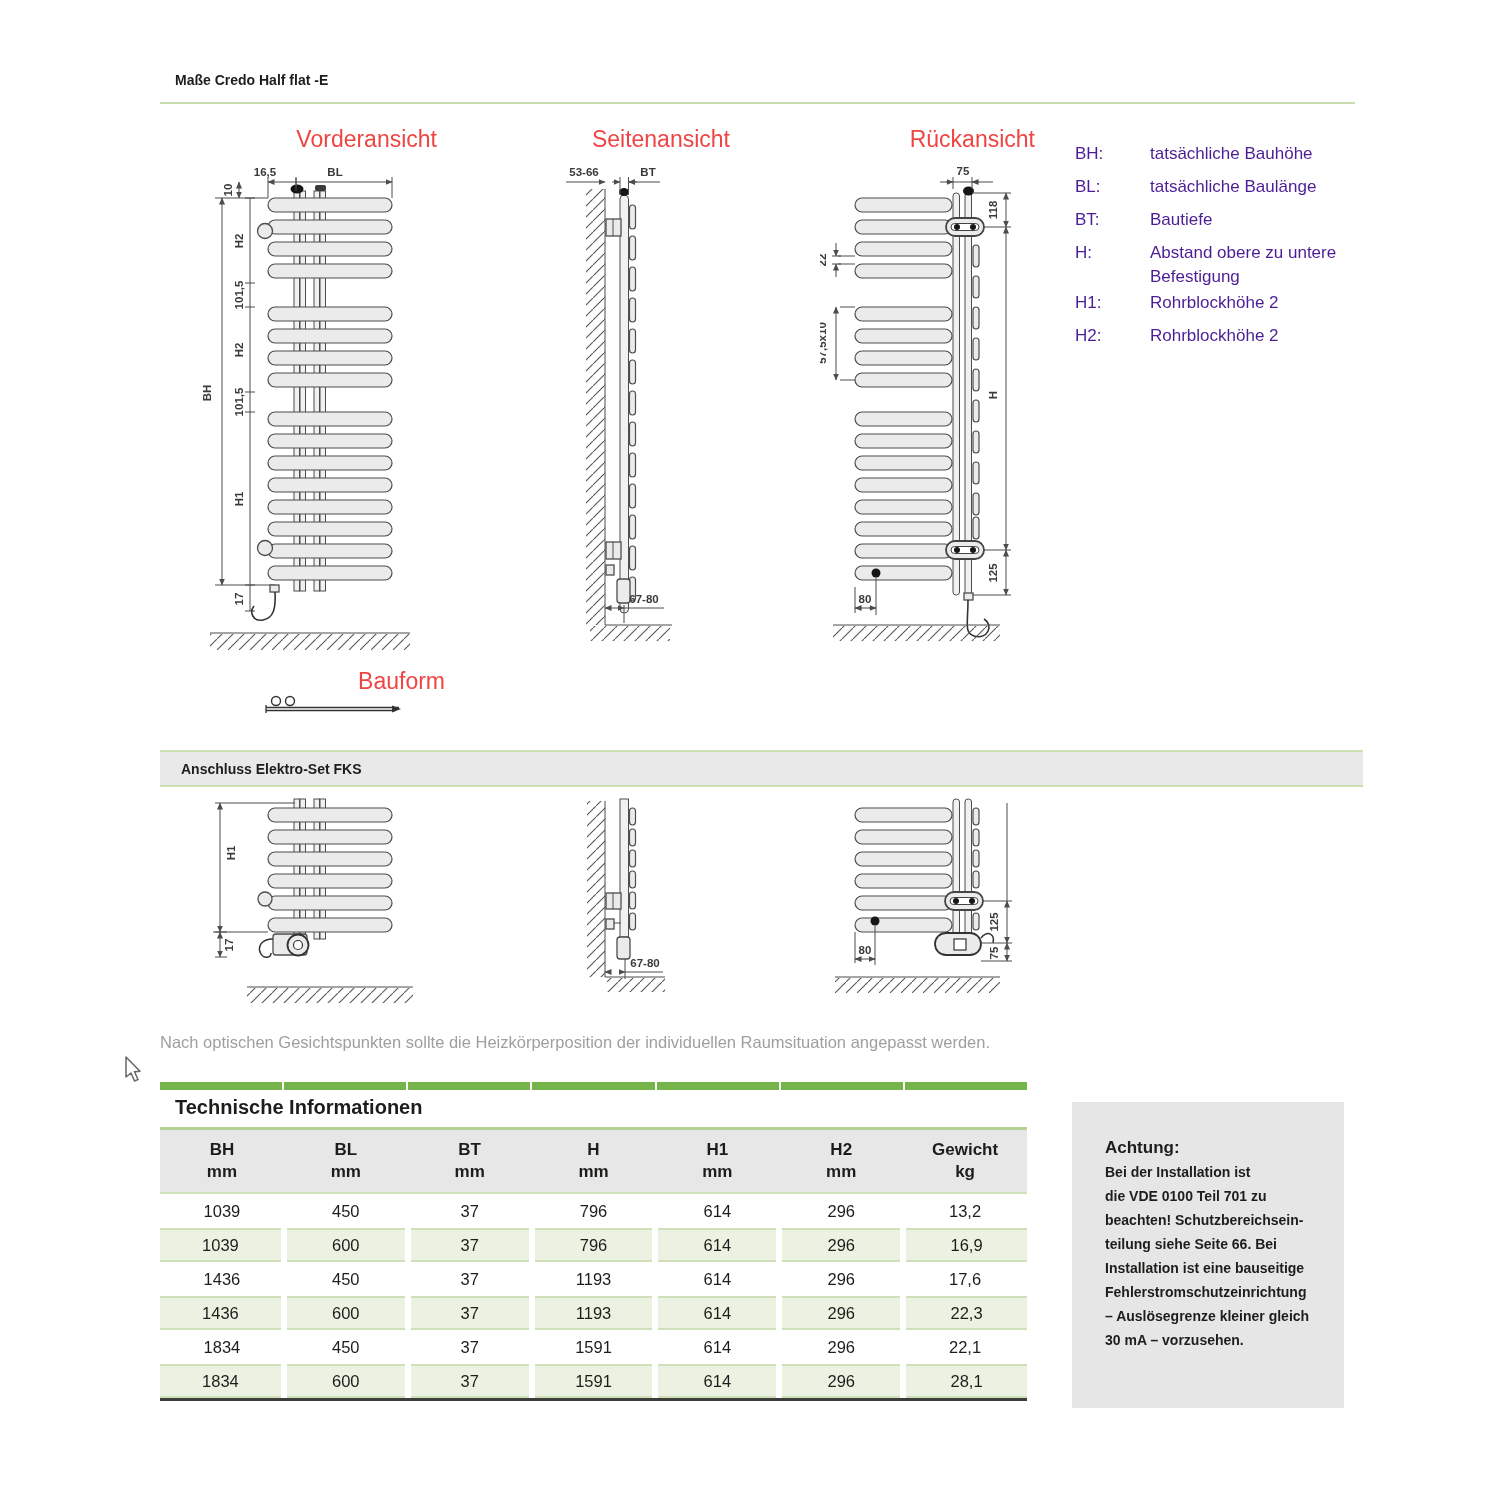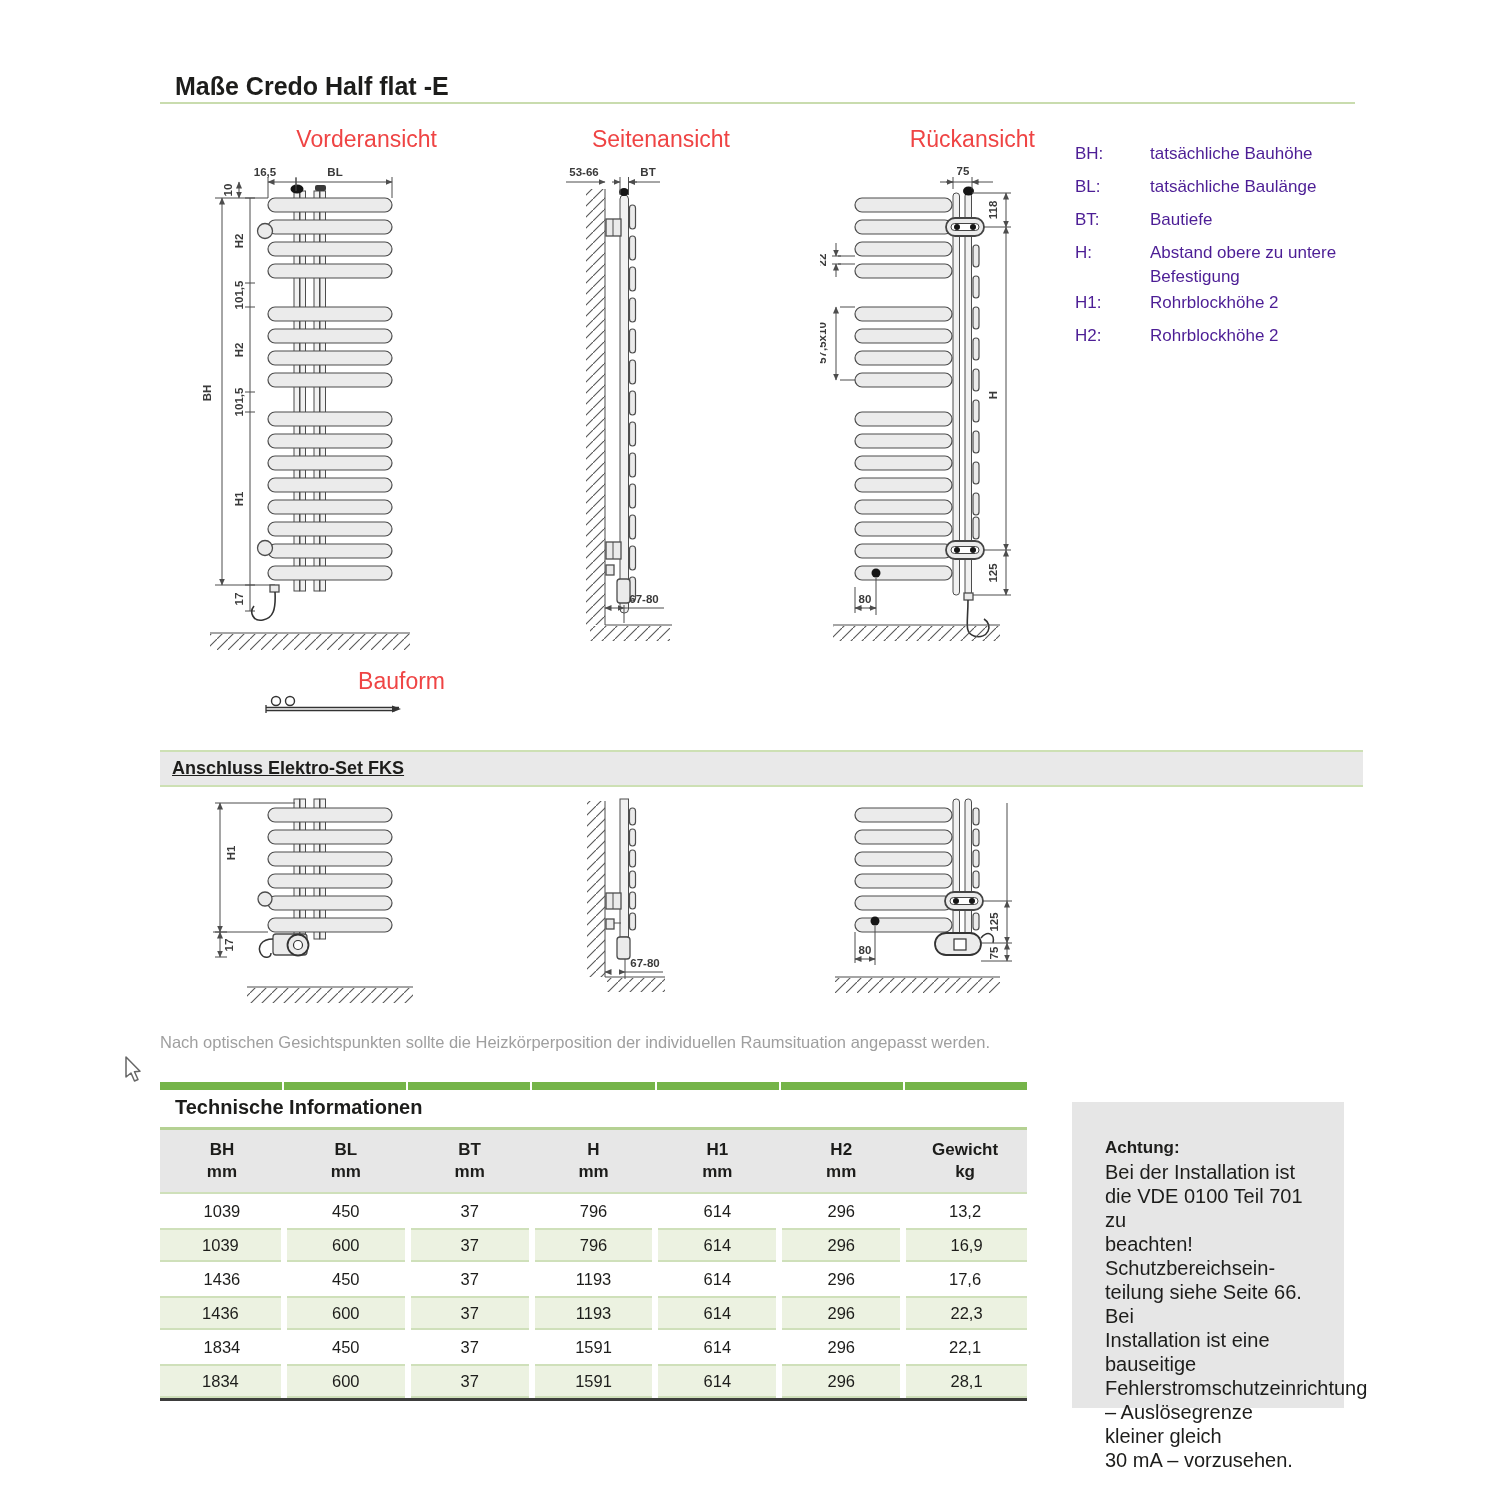--- a/index.html
+++ b/index.html
@@ -1,24 +1,24 @@
 <!DOCTYPE html>
 <html><head>
 <meta charset="utf-8">
 <style>
   html,body{margin:0;padding:0;background:#fff;}
   #page{position:relative;width:1500px;height:1500px;background:#fff;overflow:hidden;
         font-family:"Liberation Sans",sans-serif;color:#1d1d1b;}
   .abs{position:absolute;}
   .viewtitle{font-size:23px;color:#ef4444;text-align:right;width:240px;}
-  .doctitle{font-size:25px;font-weight:bold;}
+  .doctitle{font-size:14px;font-weight:bold;}
   .greenline{height:2px;background:#c9dcae;}
   .band{background:#e9e9e9;border-top:2px solid #cde0b4;border-bottom:2px solid #cde0b4;
         display:flex;align-items:center;}
-  .band .bandlabel{font-size:18px;font-weight:bold;padding-left:12px;text-decoration:underline;}
+  .band .bandlabel{font-size:14px;font-weight:bold;padding-left:21px;}
   .note{font-size:16.5px;color:#9f9f9f;}
   .legendrow{display:flex;font-size:17px;color:#4c1d95;line-height:24px;}
   .legendkey{width:75px;flex:0 0 75px;}
   
   .gbar{display:flex;gap:2px;}
   .gbar div{flex:1;background:#75b449;}
   .techtitle{font-size:20px;font-weight:bold;}
   
   #techtable{width:867px;}
   .tline{height:3px;background:#b5d193;}
@@ -31,21 +31,21 @@
   .cellfill{flex:1;display:flex;align-items:center;justify-content:center;
             font-size:16.5px;}
   .trow.green .cellfill{background:#ecf2e1;border-top:2px solid #cfe0ba;
             border-bottom:2px solid #cfe0ba;margin:0 3px;}
   .trow.green .td:first-child .cellfill{margin-left:0;}
   .trow.green .td:last-child .cellfill{margin-right:0;}
   .tbottom{height:3px;background:#3d3d3c;}
   
   #warnbox{background:#e6e6e6;}
   #warnbox .wtitle{font-size:17px;font-weight:bold;line-height:24px;}
-  #warnbox .wline{font-size:20px;line-height:24px;}
+  #warnbox .wline{font-size:14px;line-height:24px;font-weight:bold;}
   
   svg text{font-family:"Liberation Sans",sans-serif;font-size:11.5px;font-weight:bold;fill:#3a3a3a;}
   .dim{stroke:#4d4d4d;stroke-width:1;fill:none;}
   .bar{fill:#ebebeb;stroke:#4d4d4d;stroke-width:1.2;}
   .tube{fill:#f1f1f1;stroke:#4d4d4d;stroke-width:1;}
   .part{fill:#ebebeb;stroke:#4d4d4d;stroke-width:1.3;}
 </style>
 </head>
 <body>
 

